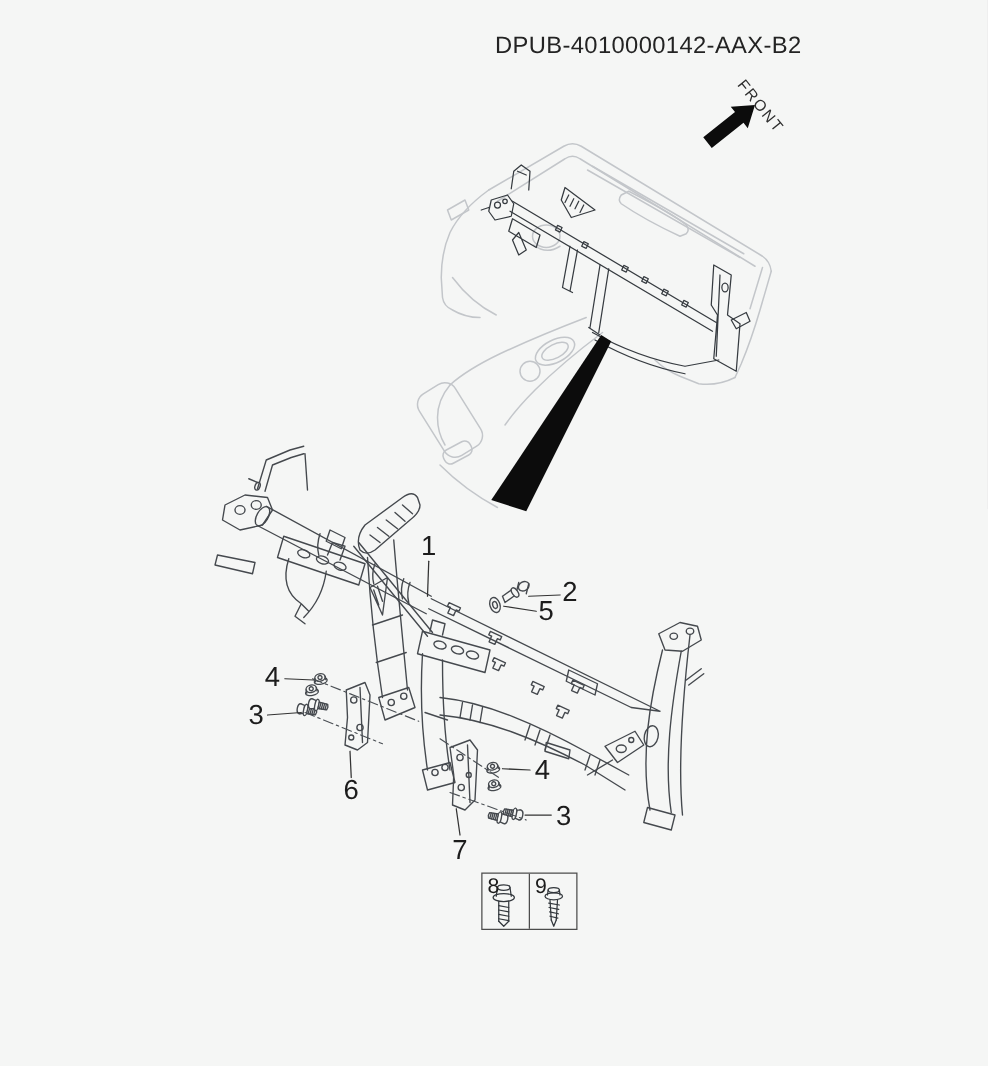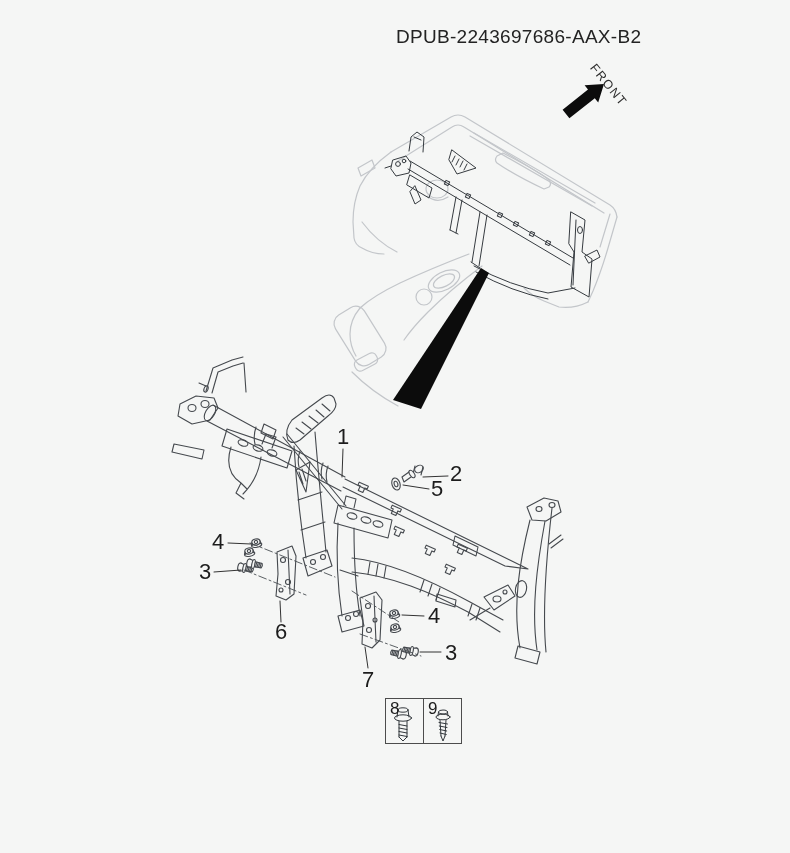--- a/index.html
+++ b/index.html
@@ -272,21 +272,21 @@
         <ellipse cx="443" cy="712" rx="4.5" ry="2"></ellipse>
         <path d="M438.5,712 L438,716 M447.5,712 L448,716"></path>
         <ellipse cx="443" cy="717" rx="7" ry="2.8"></ellipse>
         <path d="M440,720 L441,736 M446,720 L445,736"></path>
         <path d="M439,722.5 L447.5,724 M439.3,726 L447,727.5 M439.7,729.5 L446.7,731 M440,733 L446.3,734.5"></path>
         <path d="M441,736 L443,741 L445,736"></path>
       </g>
     </g>
   </svg>
 
-  <div class="page-title">DPUB-2243697686-AAX-B2</div>
+  <div class="page-title">DPUB-4010000142-AAX-B2</div>
 
   <div class="front-label">FRONT</div>
 
   <div class="callout" style="left:331px;top:424px">1</div>
   <div class="callout" style="left:444px;top:461px">2</div>
   <div class="callout" style="left:425px;top:476px">5</div>
   <div class="callout" style="left:206px;top:529px">4</div>
   <div class="callout" style="left:193px;top:559px">3</div>
   <div class="callout" style="left:269px;top:619px">6</div>
   <div class="callout" style="left:422px;top:603px">4</div>

